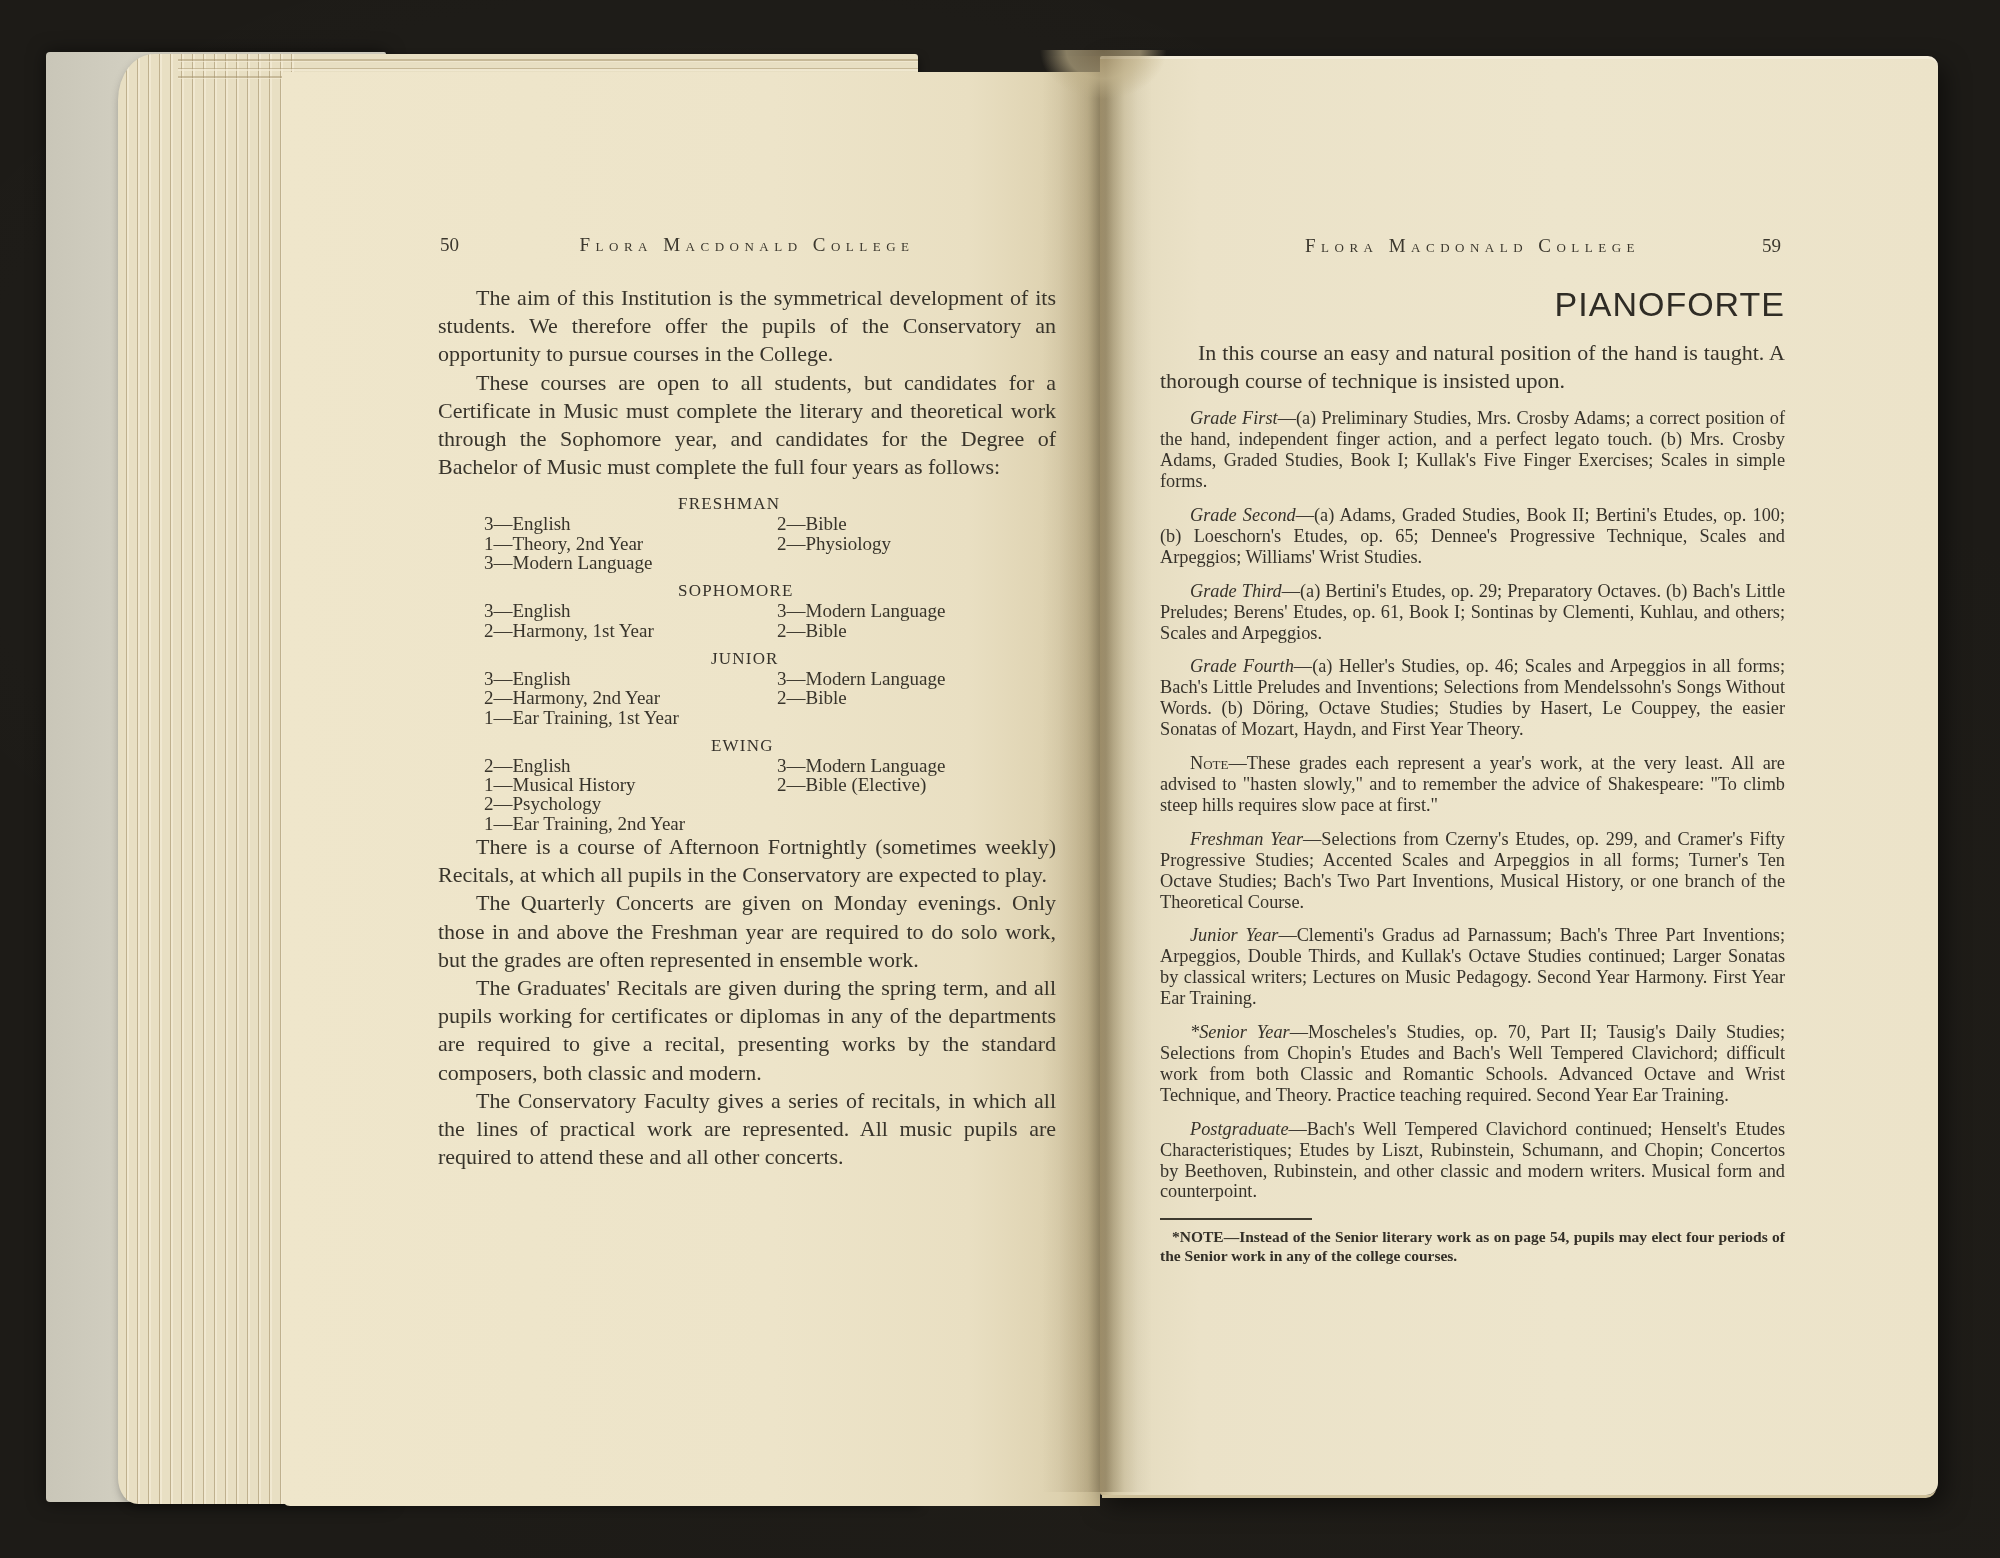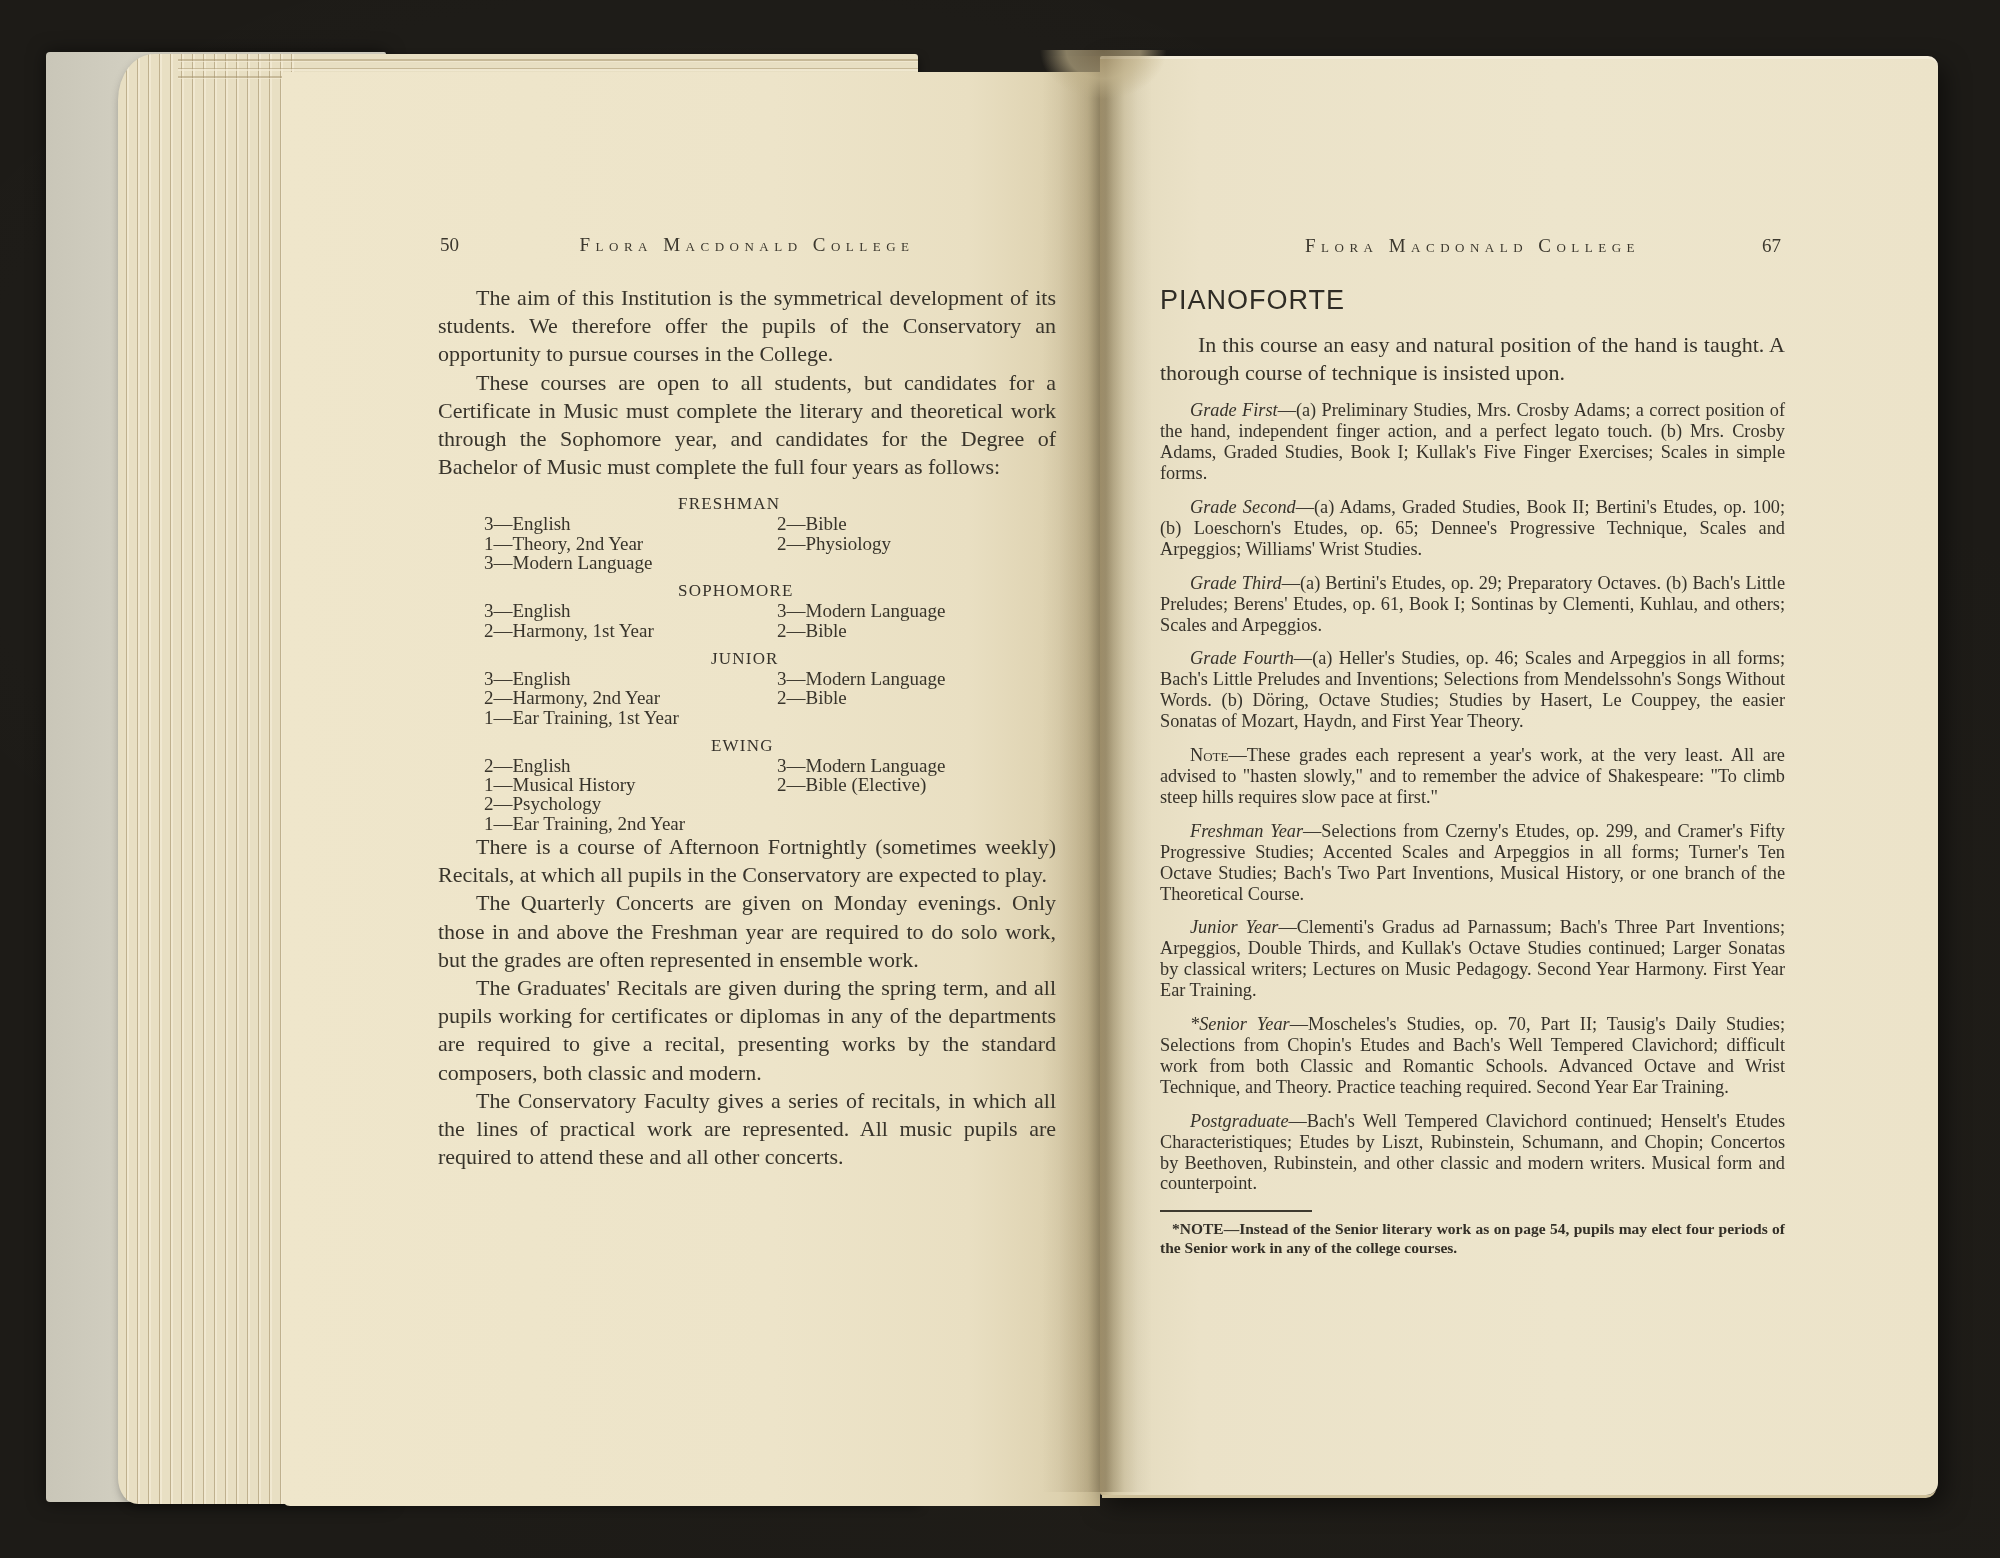--- a/index.html
+++ b/index.html
@@ -102,23 +102,23 @@
   .col-l{width:293px;flex:none;}
   .col-r{flex:1;}
   .course-item{font-size:19px;line-height:19.3px;color:#38342b;white-space:nowrap;margin-left:46px;}
 
   .section-heading{
     margin:20px 0 9px 0;text-align:center;
     font-family:"Liberation Sans","DejaVu Sans",sans-serif;
     font-size:23px;letter-spacing:0.5px;color:#2f2c25;font-weight:400;
   }
   .title-heading{
-    margin:9px 0 0 0;text-align:left;
+    margin:9px 0 0 0;text-align:right;
     font-family:"Liberation Sans","DejaVu Sans",sans-serif;
-    font-size:27px;letter-spacing:1px;color:#2f2c25;font-weight:400;
+    font-size:34px;letter-spacing:1px;color:#2f2c25;font-weight:400;
   }
 
   .faculty-block{margin-top:13px;}
   .faculty-row{
     display:flex;justify-content:space-between;
     font-variant:small-caps;font-size:18px;letter-spacing:2.5px;
     line-height:23.5px;color:#36322a;
   }
   .faculty-row-2{padding:0 10px 0 36px;}
   .faculty-row-3{padding:0 120px 0 92px;}
@@ -231,21 +231,21 @@
       <p class="body-par">The Quarterly Concerts are given on Monday evenings. Only those in and above the Freshman year are required to do solo work, but the grades are often represented in ensemble work.</p>
       <p class="body-par">The Graduates' Recitals are given during the spring term, and all pupils working for certificates or diplomas in any of the departments are required to give a recital, presenting works by the standard composers, both classic and modern.</p>
       <p class="body-par">The Conservatory Faculty gives a series of recitals, in which all the lines of practical work are represented.  All music pupils are required to attend these and all other concerts.</p>
     </div>
   </div>
 
   <div class="page page-right">
     <div class="page-content pr-content">
       <div class="running-row">
         <span class="running-head">Flora Macdonald College</span>
-        <span class="pagenum pagenum-right">67</span>
+        <span class="pagenum pagenum-right">59</span>
       </div>
 
       <div class="title-heading">PIANOFORTE</div>
 
 
       <p class="body-par intro-par">In this course an easy and natural position of the hand is taught.  A thorough course of technique is insisted upon.</p>
 
       <p class="grade"><span class="lead">Grade First</span><span>—(a) Preliminary Studies, Mrs. Crosby Adams; a correct position of the hand, independent finger action, and a perfect legato touch.  (b) Mrs. Crosby Adams, Graded Studies, Book I; Kullak's Five Finger Exercises; Scales in simple forms.</span></p>
       <p class="grade"><span class="lead">Grade Second</span><span>—(a) Adams, Graded Studies, Book II; Bertini's Etudes, op. 100; (b) Loeschorn's Etudes, op. 65; Dennee's Progressive Technique, Scales and Arpeggios; Williams' Wrist Studies.</span></p>
       <p class="grade"><span class="lead">Grade Third</span><span>—(a) Bertini's Etudes, op. 29; Preparatory Octaves. (b) Bach's Little Preludes; Berens' Etudes, op. 61, Book I; Sontinas by Clementi, Kuhlau, and others; Scales and Arpeggios.</span></p>

